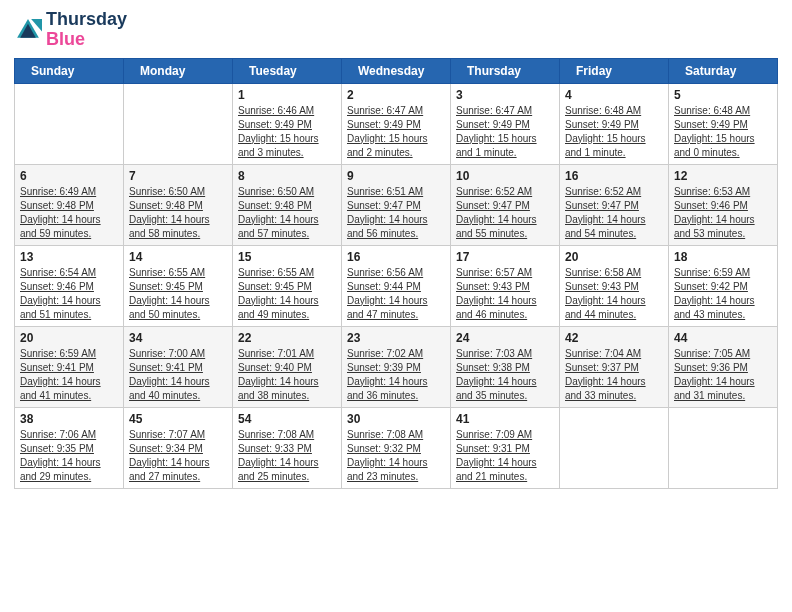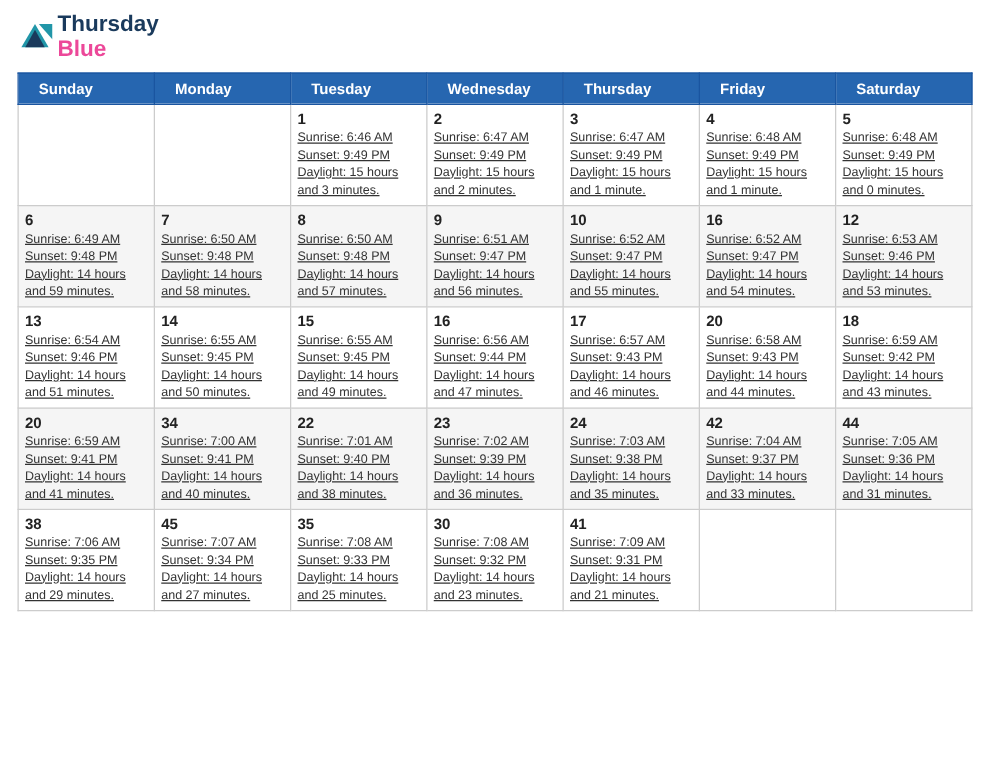--- a/index.html
+++ b/index.html
@@ -249,21 +249,21 @@
         <tr>
           <td>
             <span class="day-number">38</span>
             <div class="day-info">Sunrise: 7:06 AM<br>Sunset: 9:35 PM<br>Daylight: 14 hours and 29 minutes.</div>
           </td>
           <td>
             <span class="day-number">45</span>
             <div class="day-info">Sunrise: 7:07 AM<br>Sunset: 9:34 PM<br>Daylight: 14 hours and 27 minutes.</div>
           </td>
           <td>
-            <span class="day-number">35</span>
+            <span class="day-number">54</span>
             <div class="day-info">Sunrise: 7:08 AM<br>Sunset: 9:33 PM<br>Daylight: 14 hours and 25 minutes.</div>
           </td>
           <td>
             <span class="day-number">30</span>
             <div class="day-info">Sunrise: 7:08 AM<br>Sunset: 9:32 PM<br>Daylight: 14 hours and 23 minutes.</div>
           </td>
           <td>
             <span class="day-number">41</span>
             <div class="day-info">Sunrise: 7:09 AM<br>Sunset: 9:31 PM<br>Daylight: 14 hours and 21 minutes.</div>
           </td>

